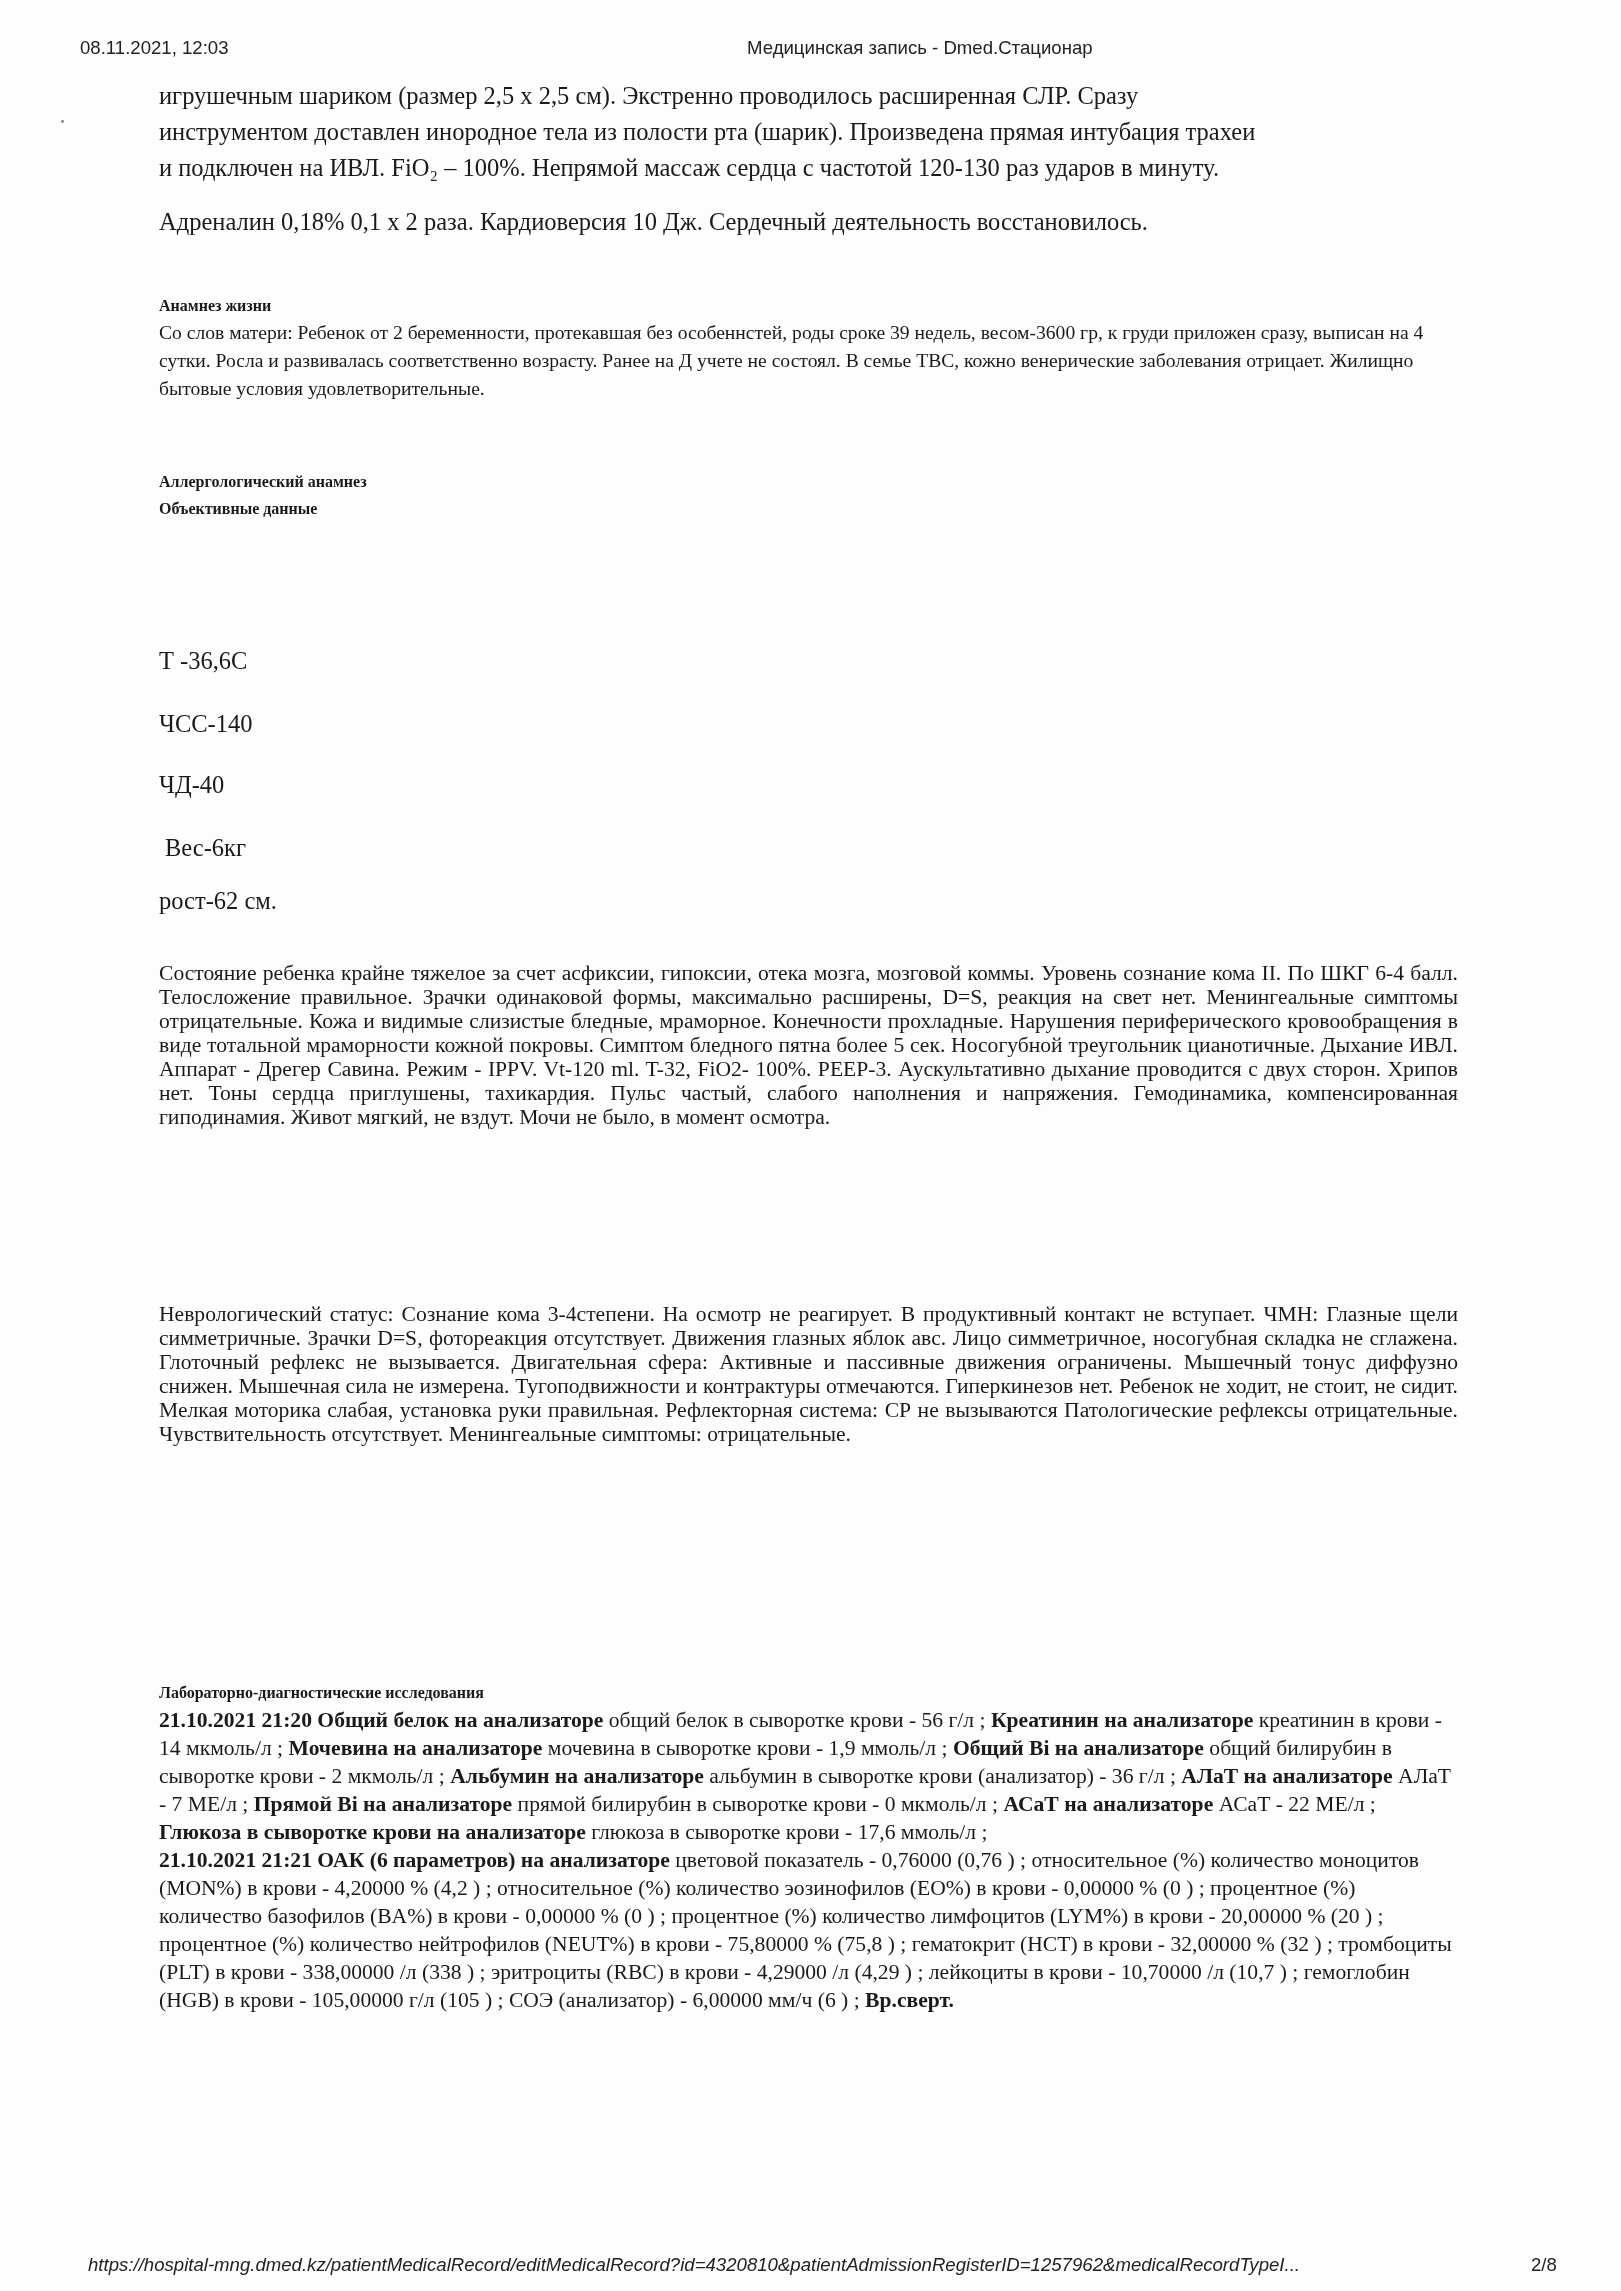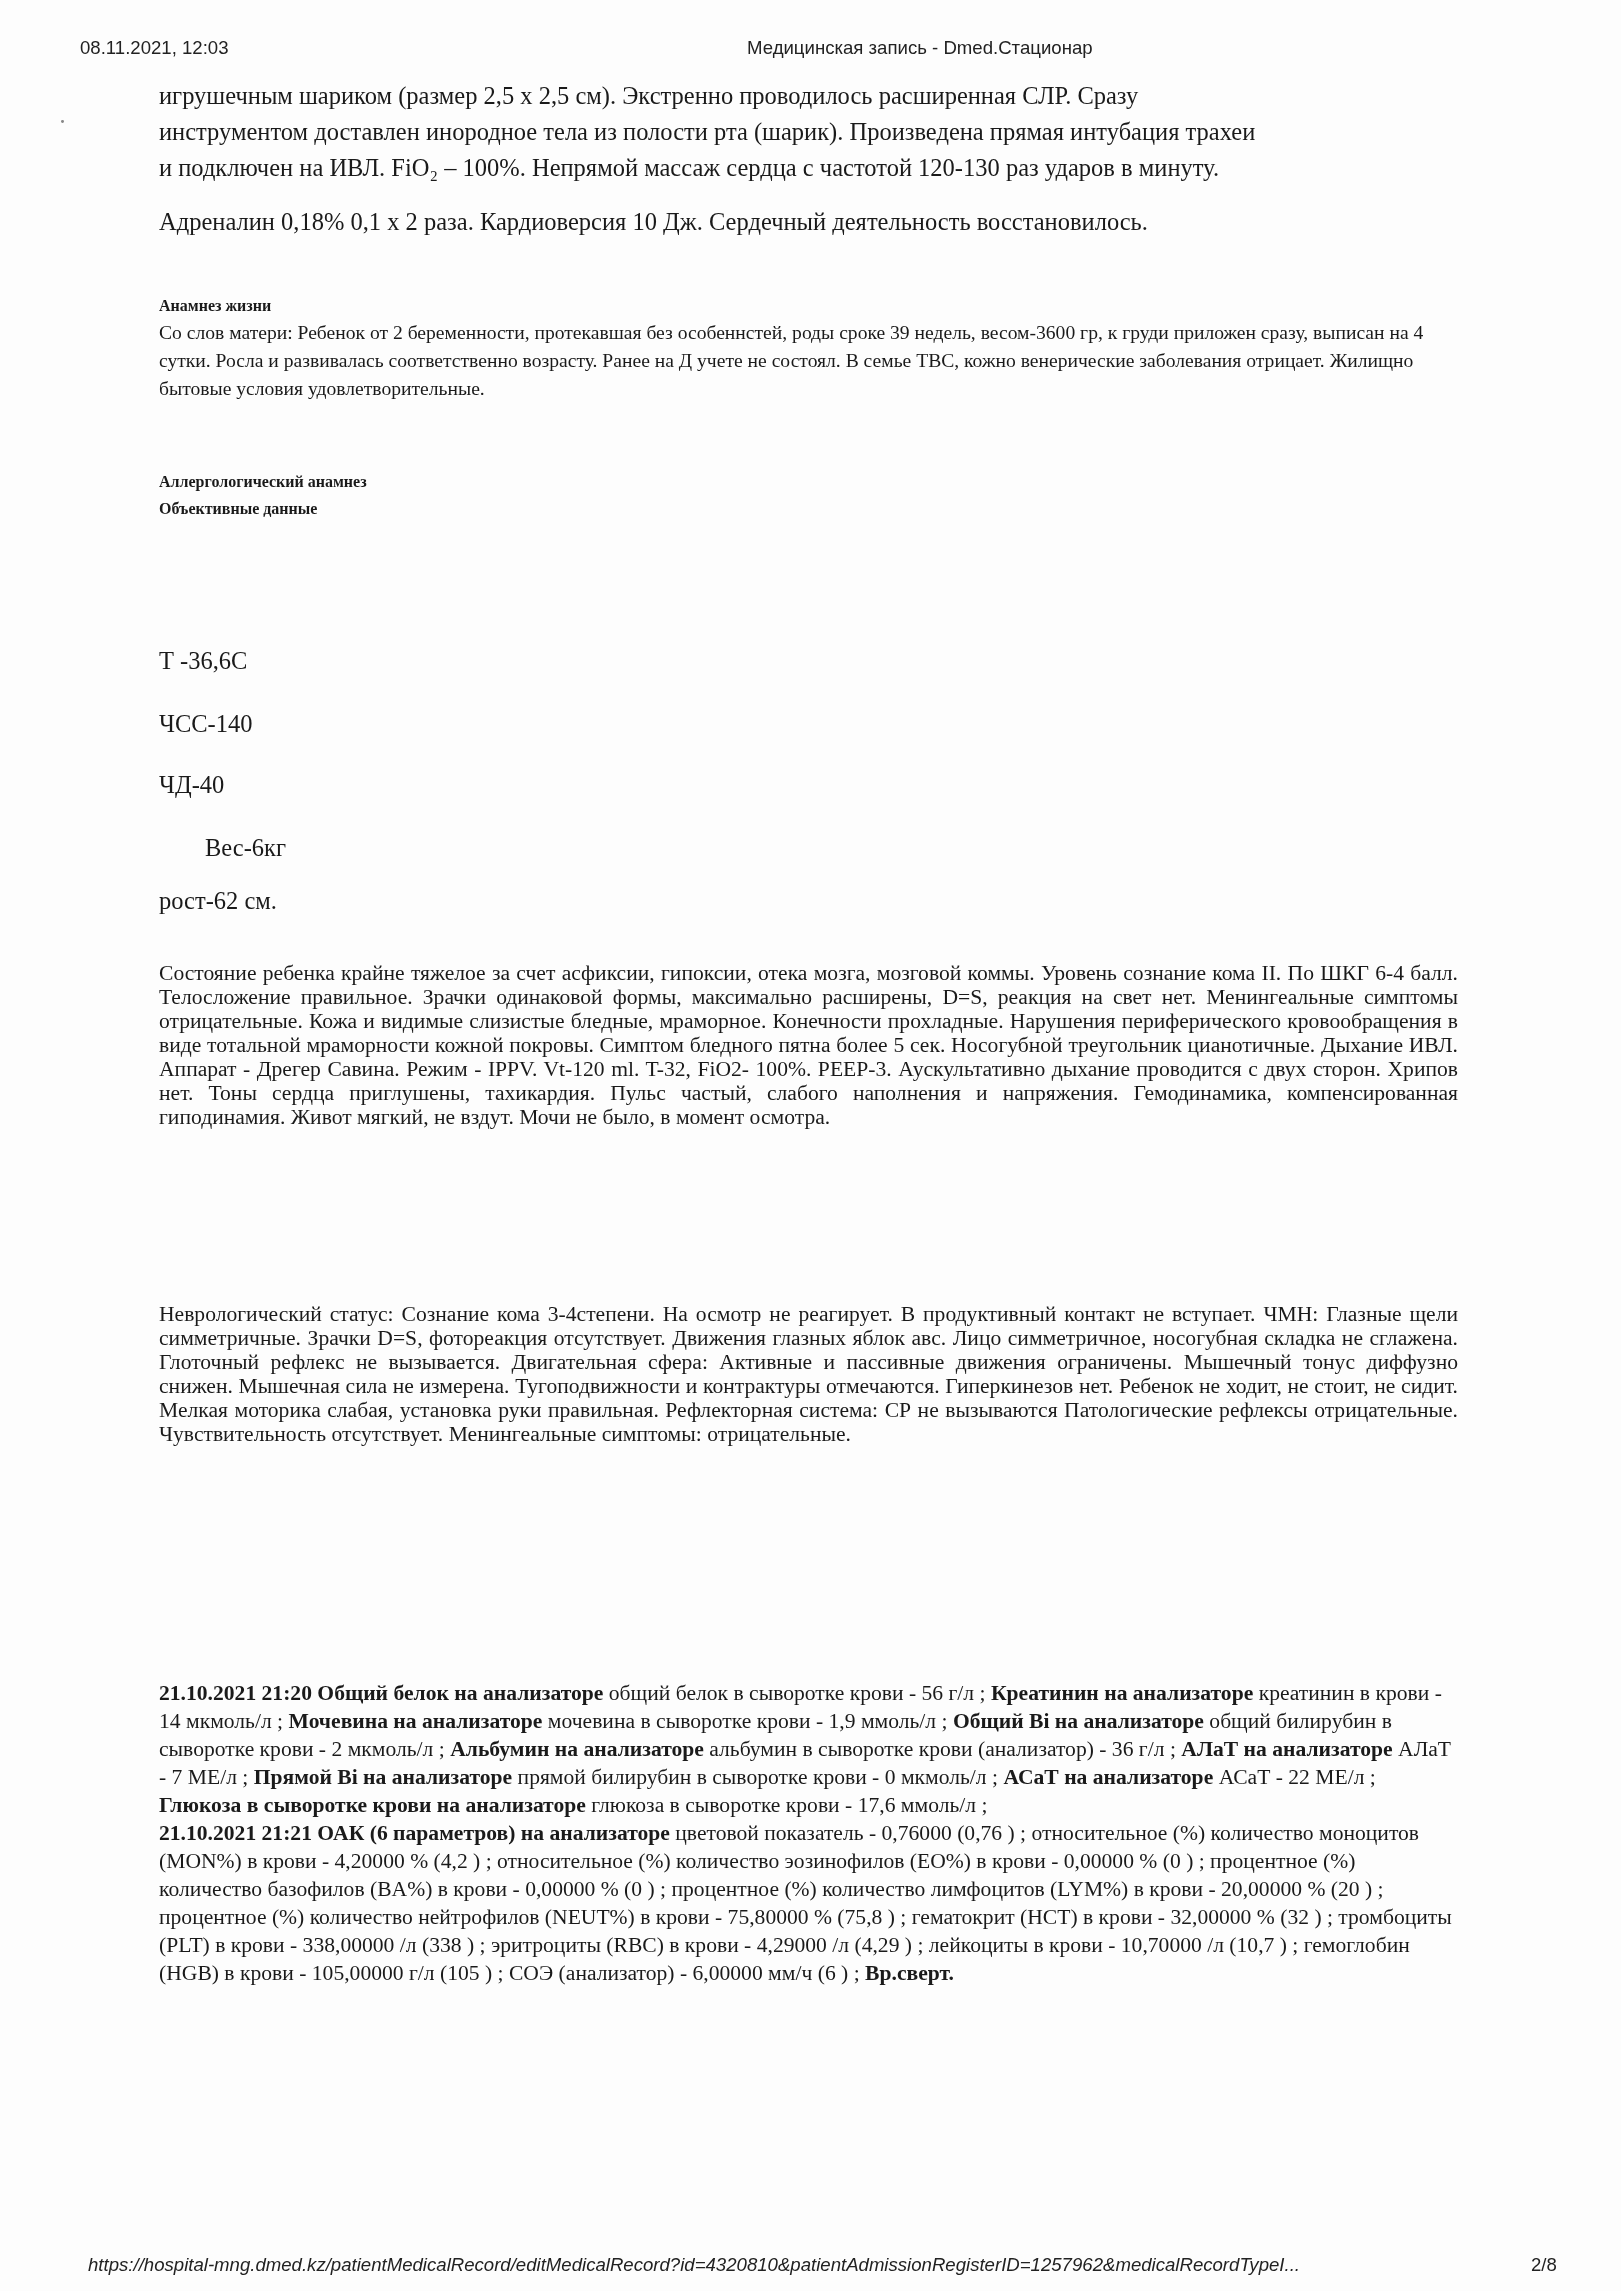--- a/index.html
+++ b/index.html
@@ -44,32 +44,33 @@
 </div>
 
 <div class="body" style="top:468px;">
   <p class="h">Аллергологический анамнез</p>
   <p class="h">Объективные данные</p>
 </div>
 
 <p class="vital" style="top:647px;">Т -36,6С</p>
 <p class="vital" style="top:710px;">ЧСС-140</p>
 <p class="vital" style="top:771px;">ЧД-40</p>
-<p class="vital" style="top:834px; left:165px;margin-left:40px;">Вес-6кг</p>
+<p class="vital" style="top:834px; left:165px;">Вес-6кг</p>
 <p class="vital" style="top:887px;">рост-62 см.</p>
 
 <div class="body" style="top:961px;">
   <p class="p-mid justify">Состояние ребенка крайне тяжелое за счет асфиксии, гипоксии, отека мозга, мозговой коммы. Уровень сознание кома II. По ШКГ 6-4 балл. Телосложение правильное. Зрачки одинаковой формы, максимально расширены, D=S, реакция на свет нет. Менингеальные симптомы отрицательные. Кожа и видимые слизистые бледные, мраморное. Конечности прохладные. Нарушения периферического кровообращения в виде тотальной мраморности кожной покровы. Симптом бледного пятна более 5 сек. Носогубной треугольник цианотичные. Дыхание ИВЛ. Аппарат - Дрегер Савина. Режим - IPPV. Vt-120 ml. T-32, FiO2- 100%. PEEP-3.  Аускультативно дыхание проводится с двух сторон. Хрипов нет. Тоны сердца приглушены, тахикардия. Пульс частый, слабого наполнения и напряжения. Гемодинамика, компенсированная гиподинамия. Живот мягкий, не вздут. Мочи не было, в момент осмотра.</p>
 </div>
 
 <div class="body" style="top:1277px;margin-top:25px;">
   <p class="p-mid justify">Неврологический статус: Сознание кома 3-4степени. На осмотр не реагирует. В продуктивный контакт не вступает. ЧМН: Глазные щели симметричные. Зрачки D=S, фотореакция отсутствует. Движения глазных яблок авс.  Лицо симметричное, носогубная складка не сглажена. Глоточный рефлекс не вызывается.  Двигательная сфера: Активные и пассивные движения  ограничены. Мышечный тонус диффузно снижен. Мышечная сила не измерена. Тугоподвижности и контрактуры  отмечаются. Гиперкинезов нет. Ребенок не ходит,  не стоит, не сидит. Мелкая моторика слабая, установка руки правильная. Рефлекторная система: СР не вызываются Патологические рефлексы отрицательные. Чувствительность отсутствует. Менингеальные симптомы: отрицательные.</p>
 </div>
 
 <div class="body" style="top:1679px;">
+  <p class="h">Лабораторно-диагностические исследования</p>
   <p class="p-mid" style="line-height:28px;">
     <b>21.10.2021 21:20</b>
     <b>Общий белок на анализаторе</b>
     <span>общий белок в сыворотке крови - 56 г/л ;</span>
     <b>Креатинин на анализаторе</b>
     <span>креатинин в крови - 14 мкмоль/л ;</span>
     <b>Мочевина на анализаторе</b>
     <span>мочевина в сыворотке крови - 1,9 ммоль/л ;</span>
     <b>Общий Bi на анализаторе</b>
     <span>общий билирубин в сыворотке крови - 2 мкмоль/л ;</span>

